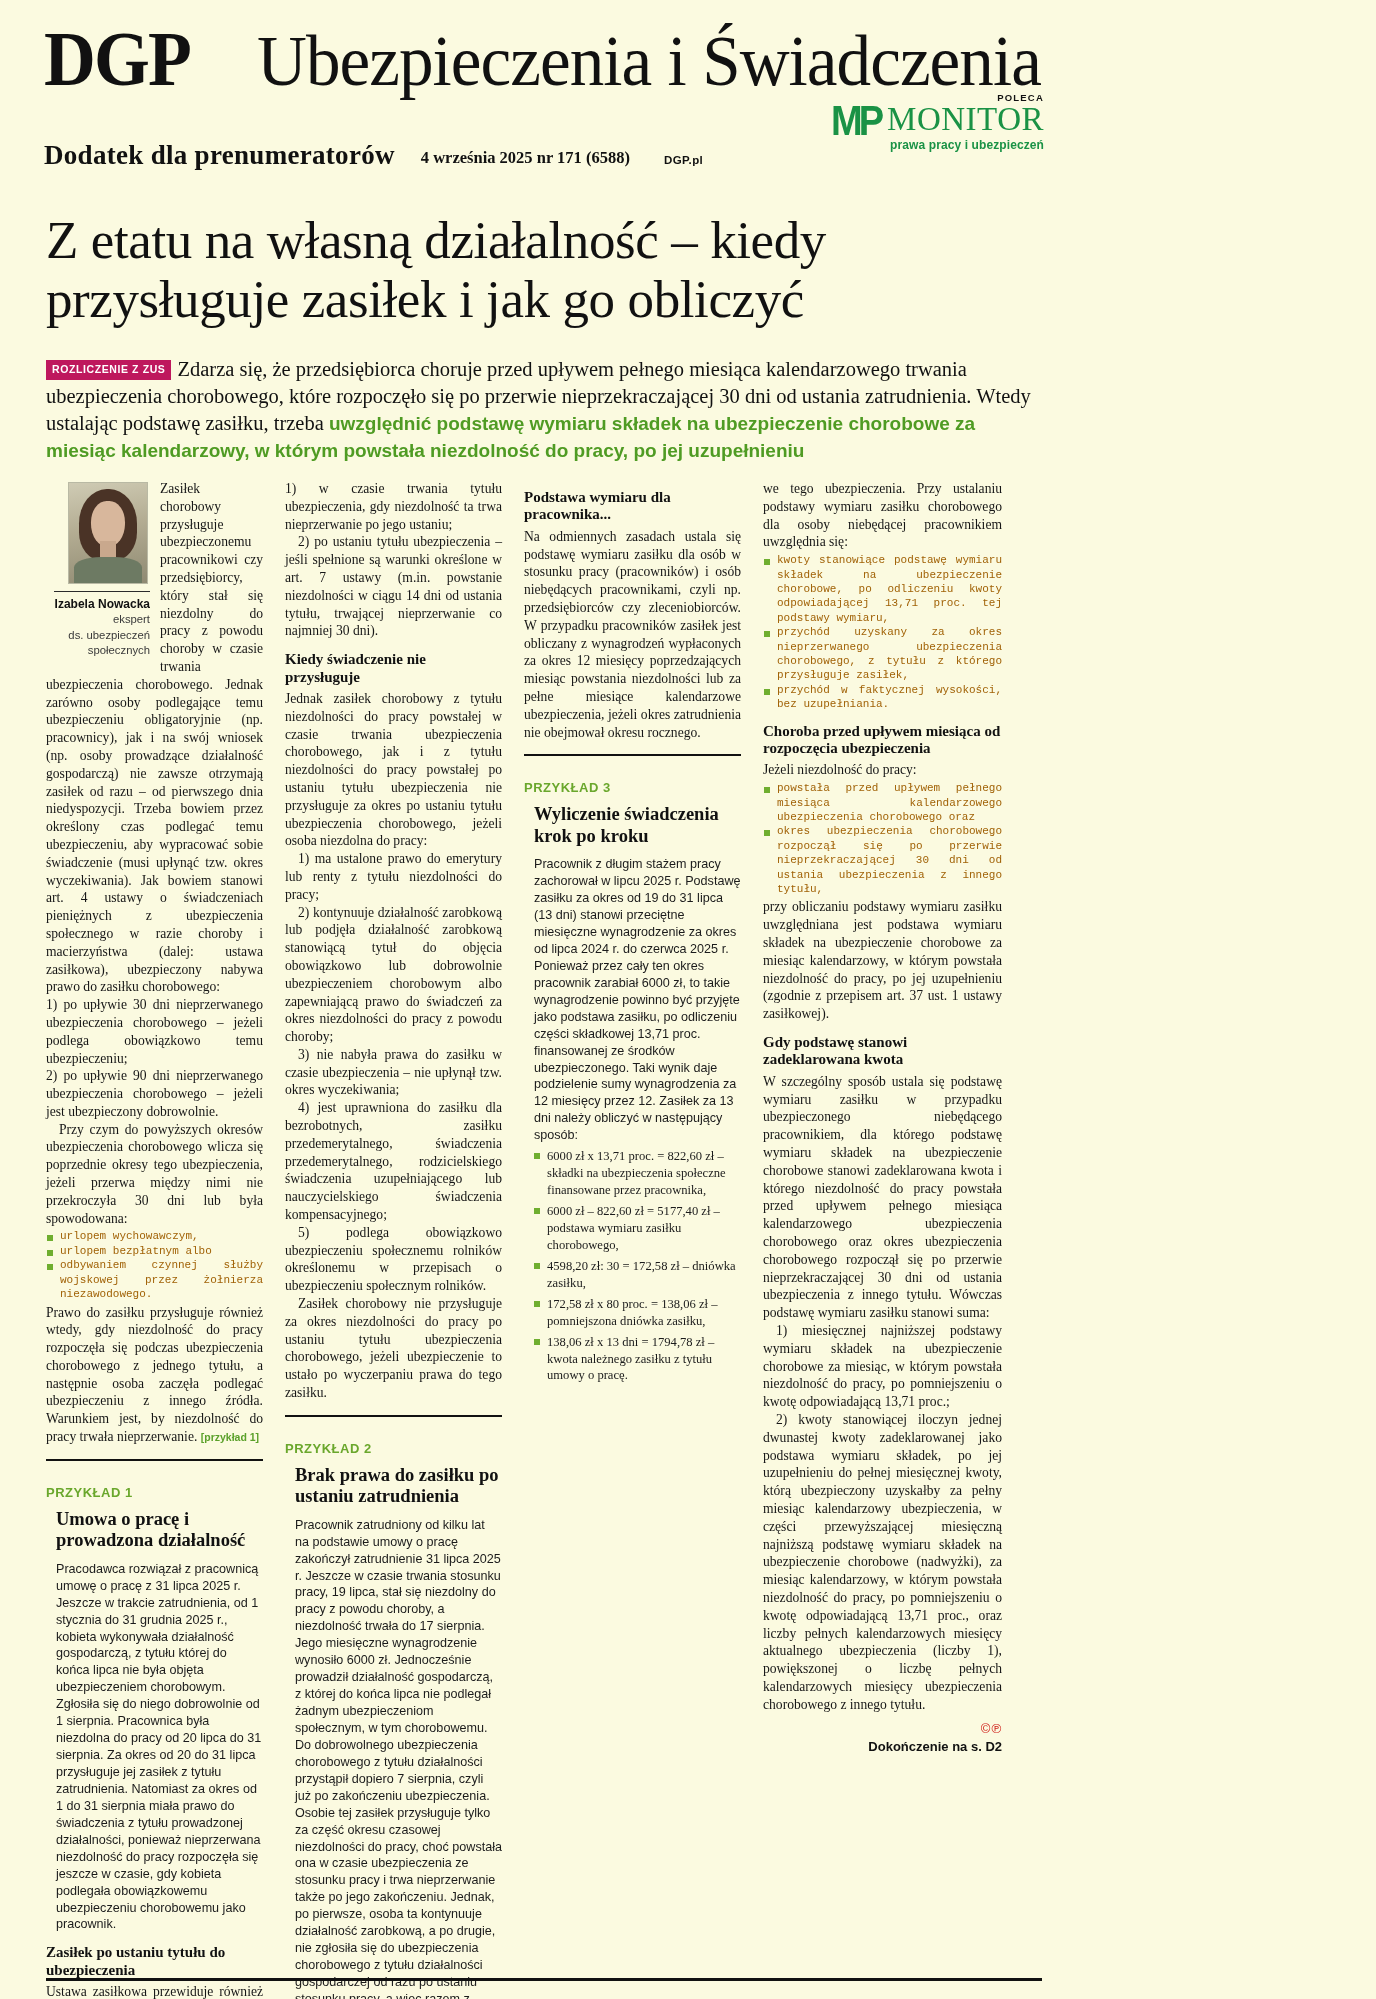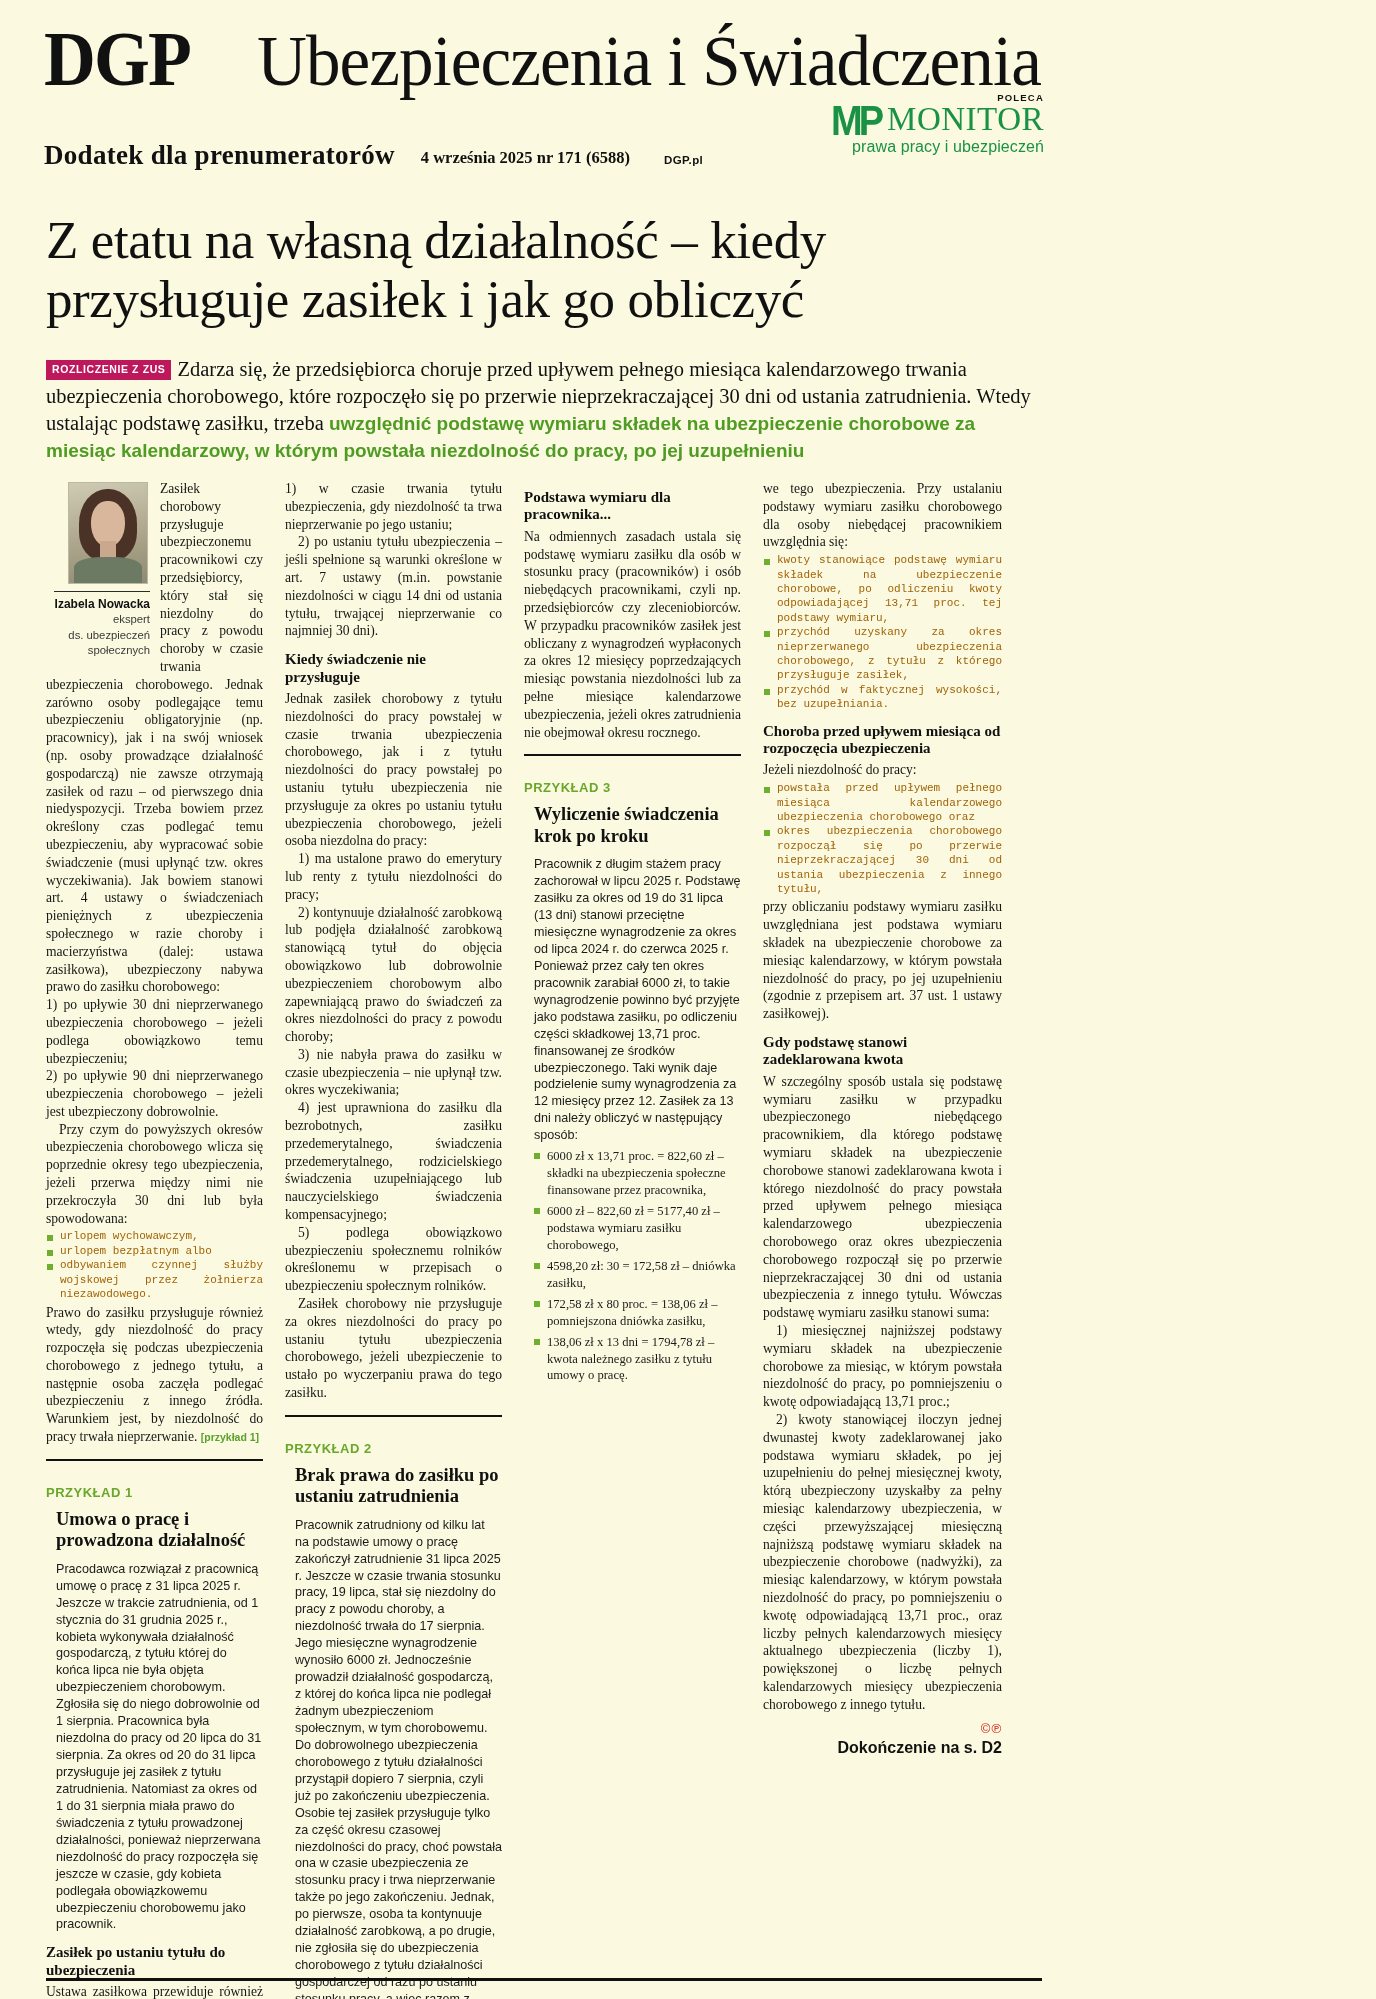--- a/index.html
+++ b/index.html
@@ -60,21 +60,21 @@
   .monitor-row{display:flex;align-items:center;justify-content:center;margin-top:2px;}
   .mp-mark{
     font-family:"Liberation Sans",sans-serif;font-weight:bold;
     font-size:38px;line-height:0.8;color:#1a9245;letter-spacing:-4px;
     transform:scaleY(1.12);transform-origin:center;
   }
   .monitor-word{
     font-family:"Liberation Serif",serif;font-size:33px;color:#1a9245;
     letter-spacing:0.5px;margin-left:7px;line-height:0.9;
   }
-  .monitor-sub{font-family:"Liberation Sans",sans-serif;font-size:16px;color:#1a9245;letter-spacing:0.1px;margin-top:3px;}
+  .monitor-sub{font-family:"Liberation Sans",sans-serif;font-size:12px;color:#1a9245;letter-spacing:0.1px;margin-top:3px;font-weight:bold;}
 
   
   .headline{
     padding:40px 46px 0 46px;
   }
   .headline h1{
     margin:0;
     font-family:"Liberation Serif",serif;
     font-weight:normal;
     font-size:53px;
@@ -208,21 +208,21 @@
     color:#3a3a3a;text-align:right;line-height:1.25;margin-top:1px;
   }
 
   
   .footer-end{
     margin-top:7px;text-align:right;
   }
   .cp{font-family:"Liberation Sans",sans-serif;font-size:13px;color:#d0201a;letter-spacing:1px;}
   .cont{
     font-family:"Liberation Sans",sans-serif;font-weight:bold;
-    font-size:16px;color:#111;margin-top:3px;text-align:right;
+    font-size:13px;color:#111;margin-top:3px;text-align:right;
   }
   .bottom-rule{
     position:absolute;left:46px;right:46px;bottom:18px;
     border-top:3px solid #111;
   }
 </style>
 </head>
 <body>
 
 <div class="page">

